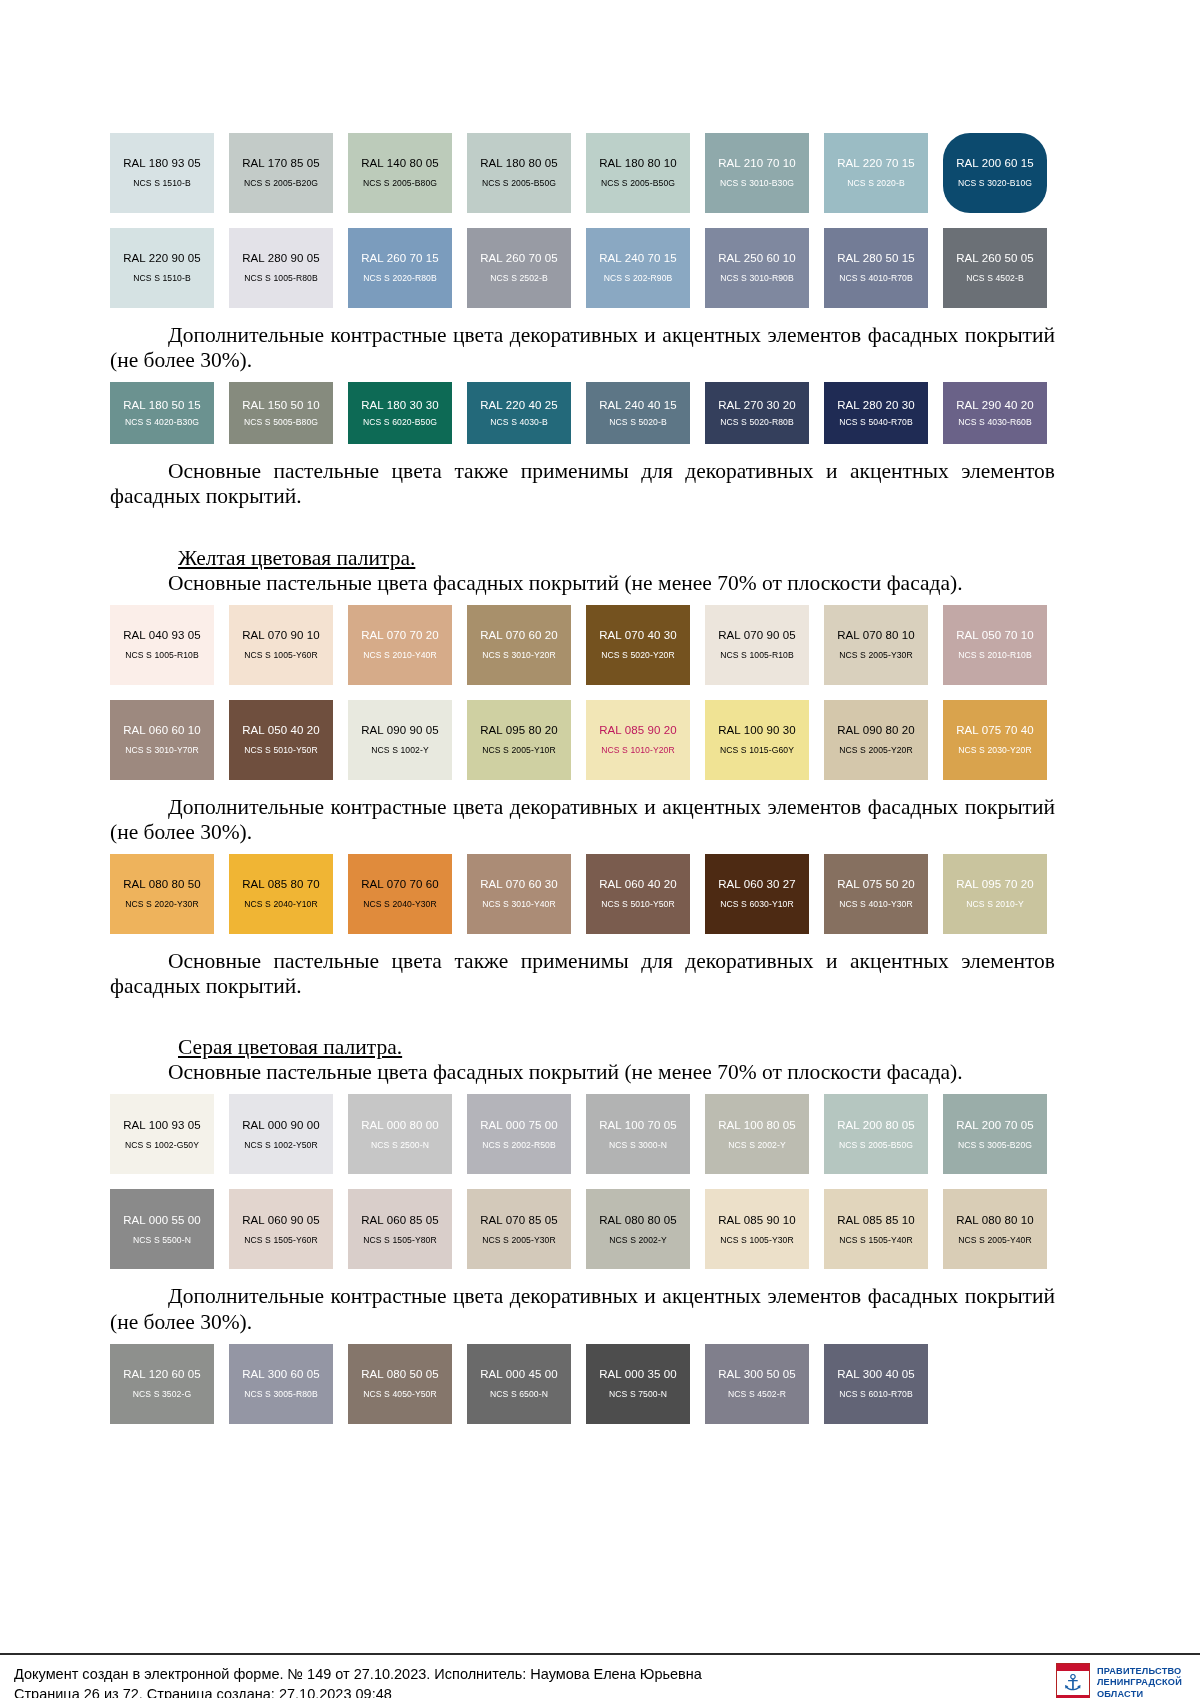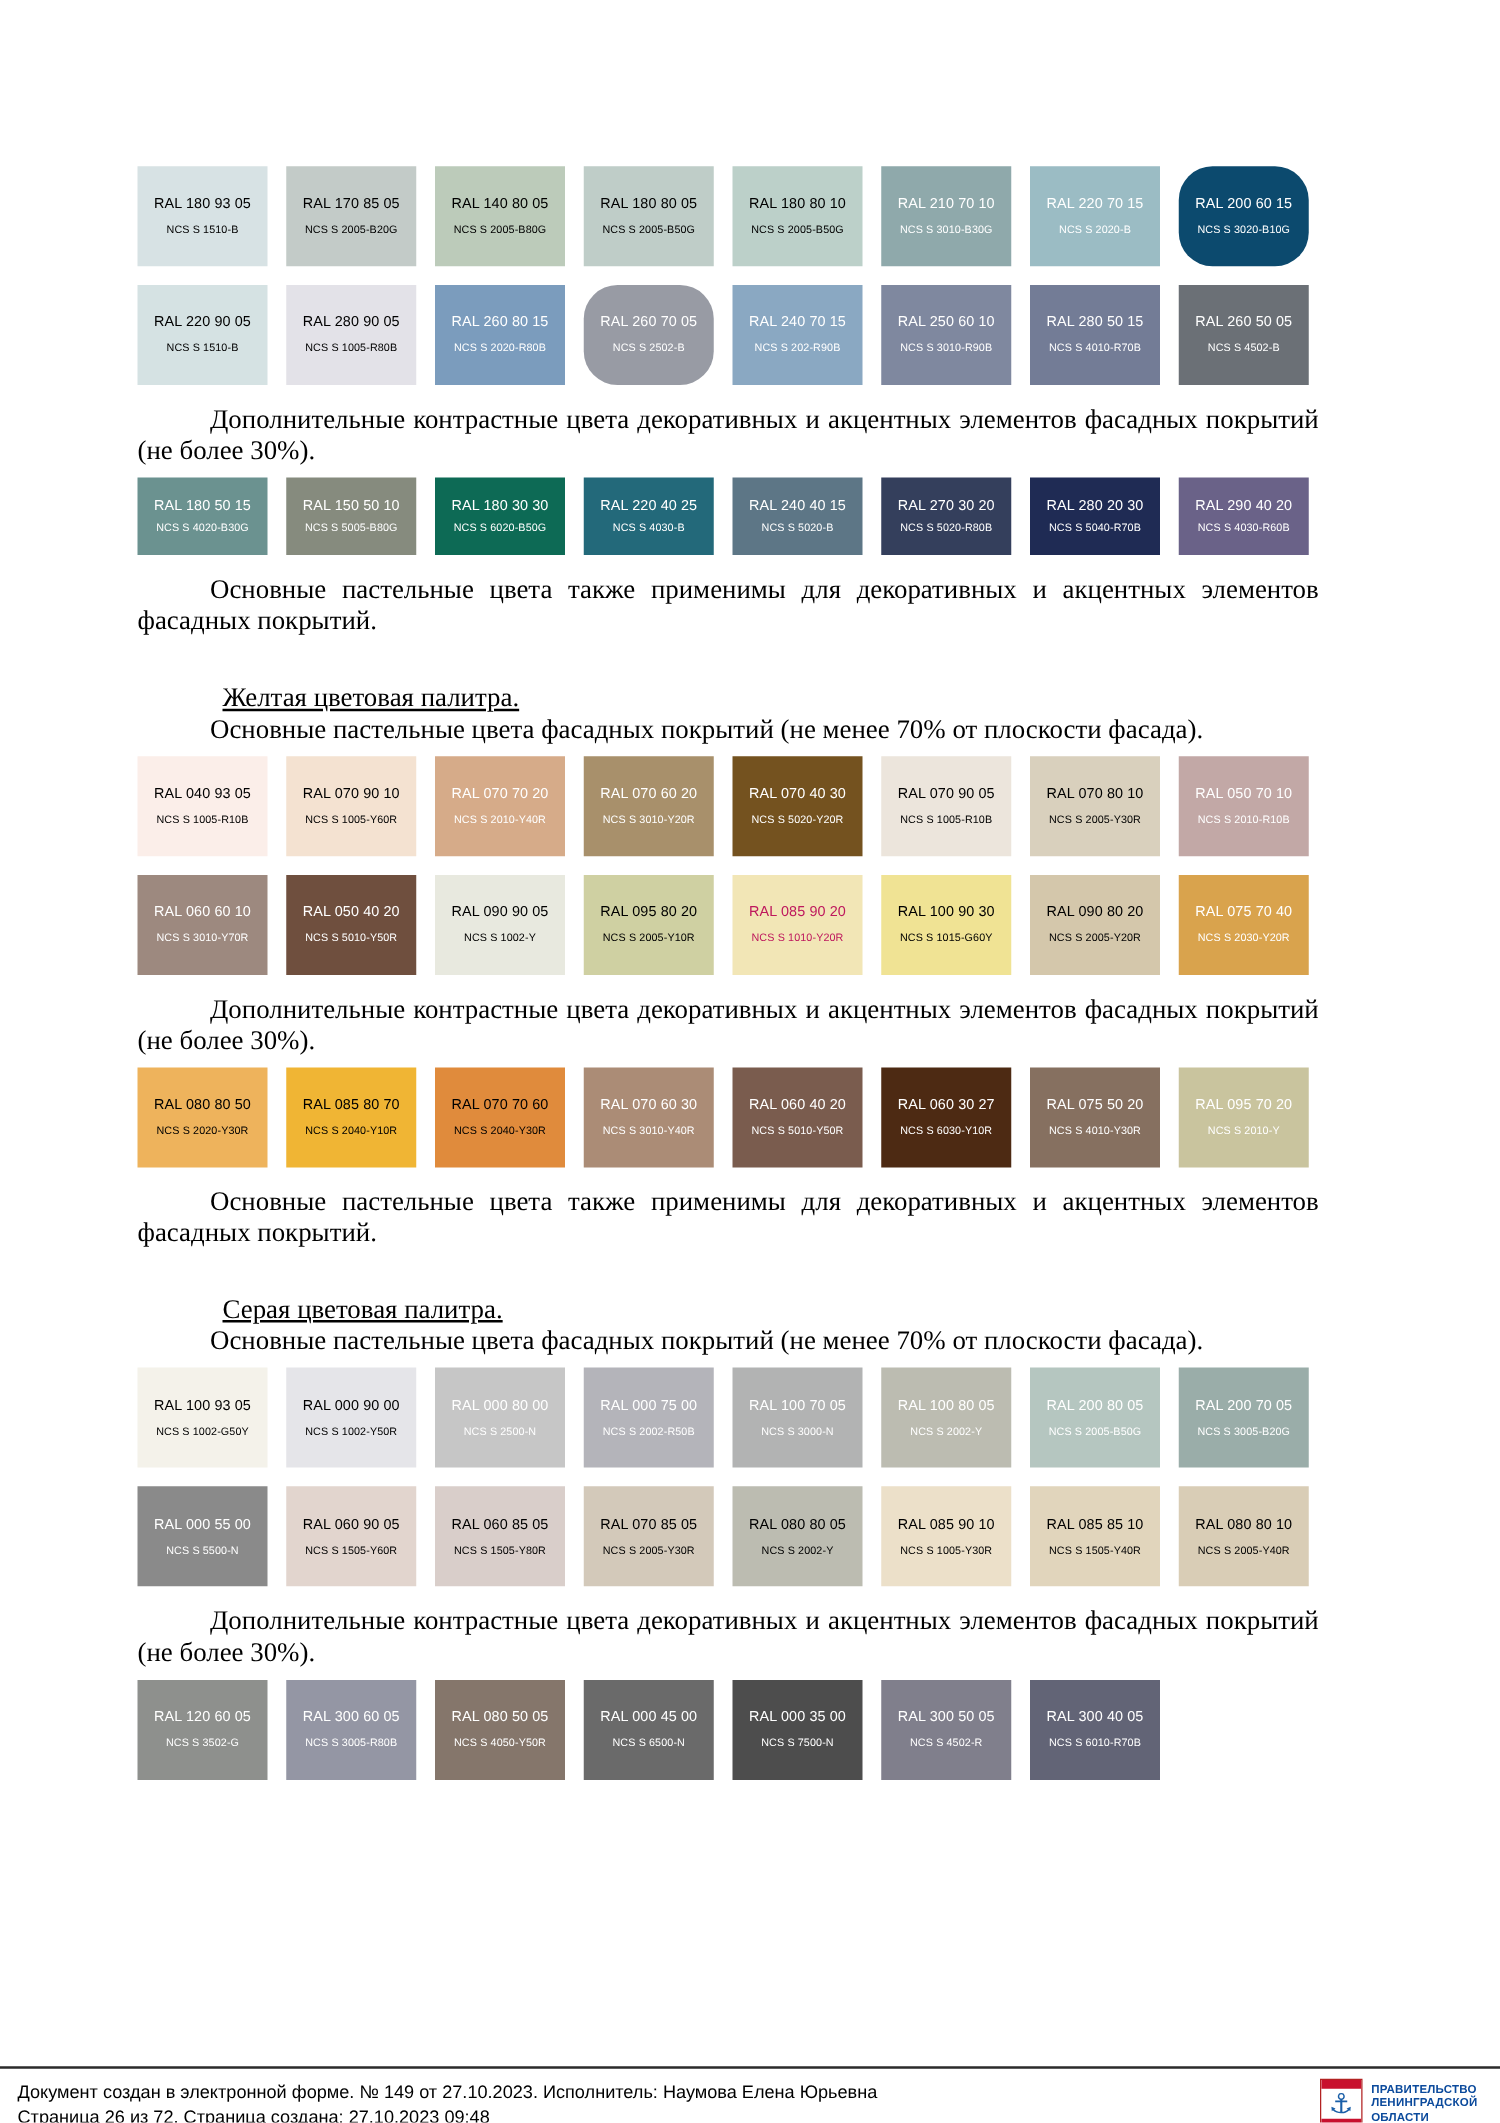--- a/index.html
+++ b/index.html
@@ -206,24 +206,24 @@
     <div class="swatch-row">
         <div class="swatch" style="background: rgb(213, 226, 227); color: rgb(0, 0, 0);">
           <div class="ral">RAL 220 90 05</div>
           <div class="ncs">NCS S 1510-B</div>
         </div>
         <div class="swatch" style="background: rgb(227, 226, 232); color: rgb(0, 0, 0);">
           <div class="ral">RAL 280 90 05</div>
           <div class="ncs">NCS S 1005-R80B</div>
         </div>
         <div class="swatch" style="background: rgb(123, 156, 189); color: rgb(255, 255, 255);">
-          <div class="ral">RAL 260 80 15</div>
+          <div class="ral">RAL 260 70 15</div>
           <div class="ncs">NCS S 2020-R80B</div>
         </div>
-        <div class="swatch" style="background: rgb(152, 155, 164); color: rgb(255, 255, 255); border-radius: 27px;">
+        <div class="swatch" style="background: rgb(152, 155, 164); color: rgb(255, 255, 255);">
           <div class="ral">RAL 260 70 05</div>
           <div class="ncs">NCS S 2502-B</div>
         </div>
         <div class="swatch" style="background: rgb(138, 168, 194); color: rgb(255, 255, 255);">
           <div class="ral">RAL 240 70 15</div>
           <div class="ncs">NCS S 202-R90B</div>
         </div>
         <div class="swatch" style="background: rgb(127, 136, 159); color: rgb(255, 255, 255);">
           <div class="ral">RAL 250 60 10</div>
           <div class="ncs">NCS S 3010-R90B</div>

